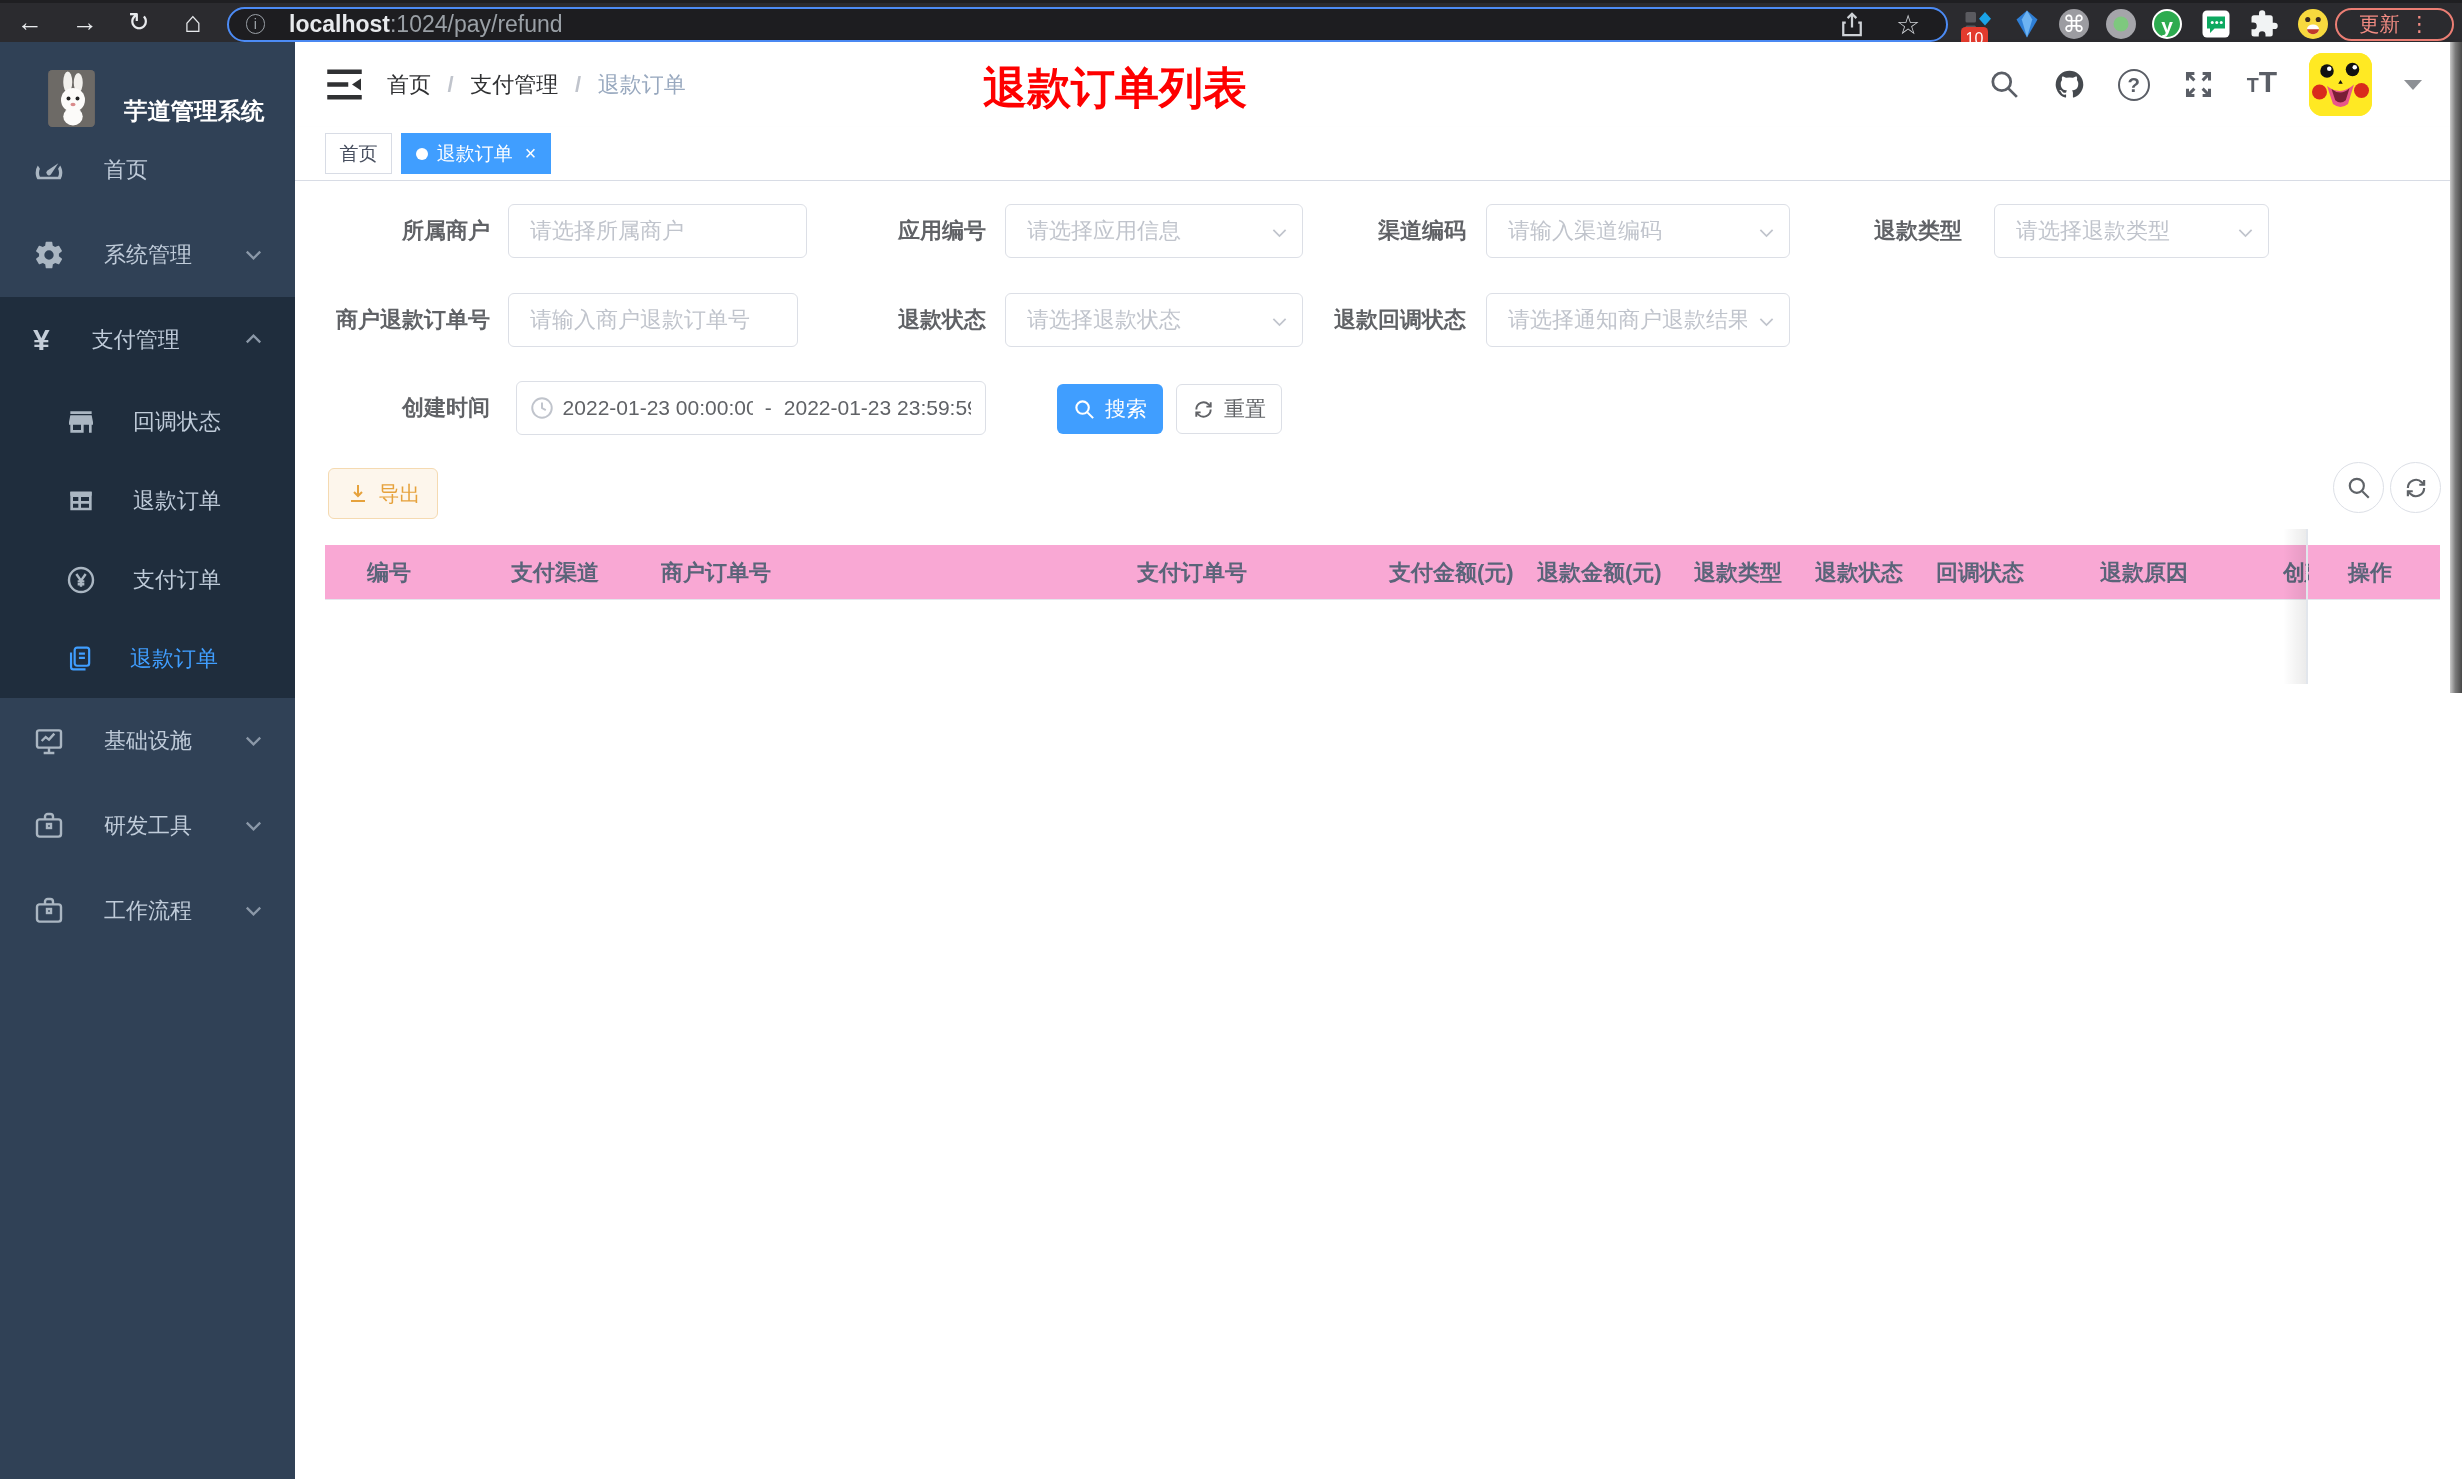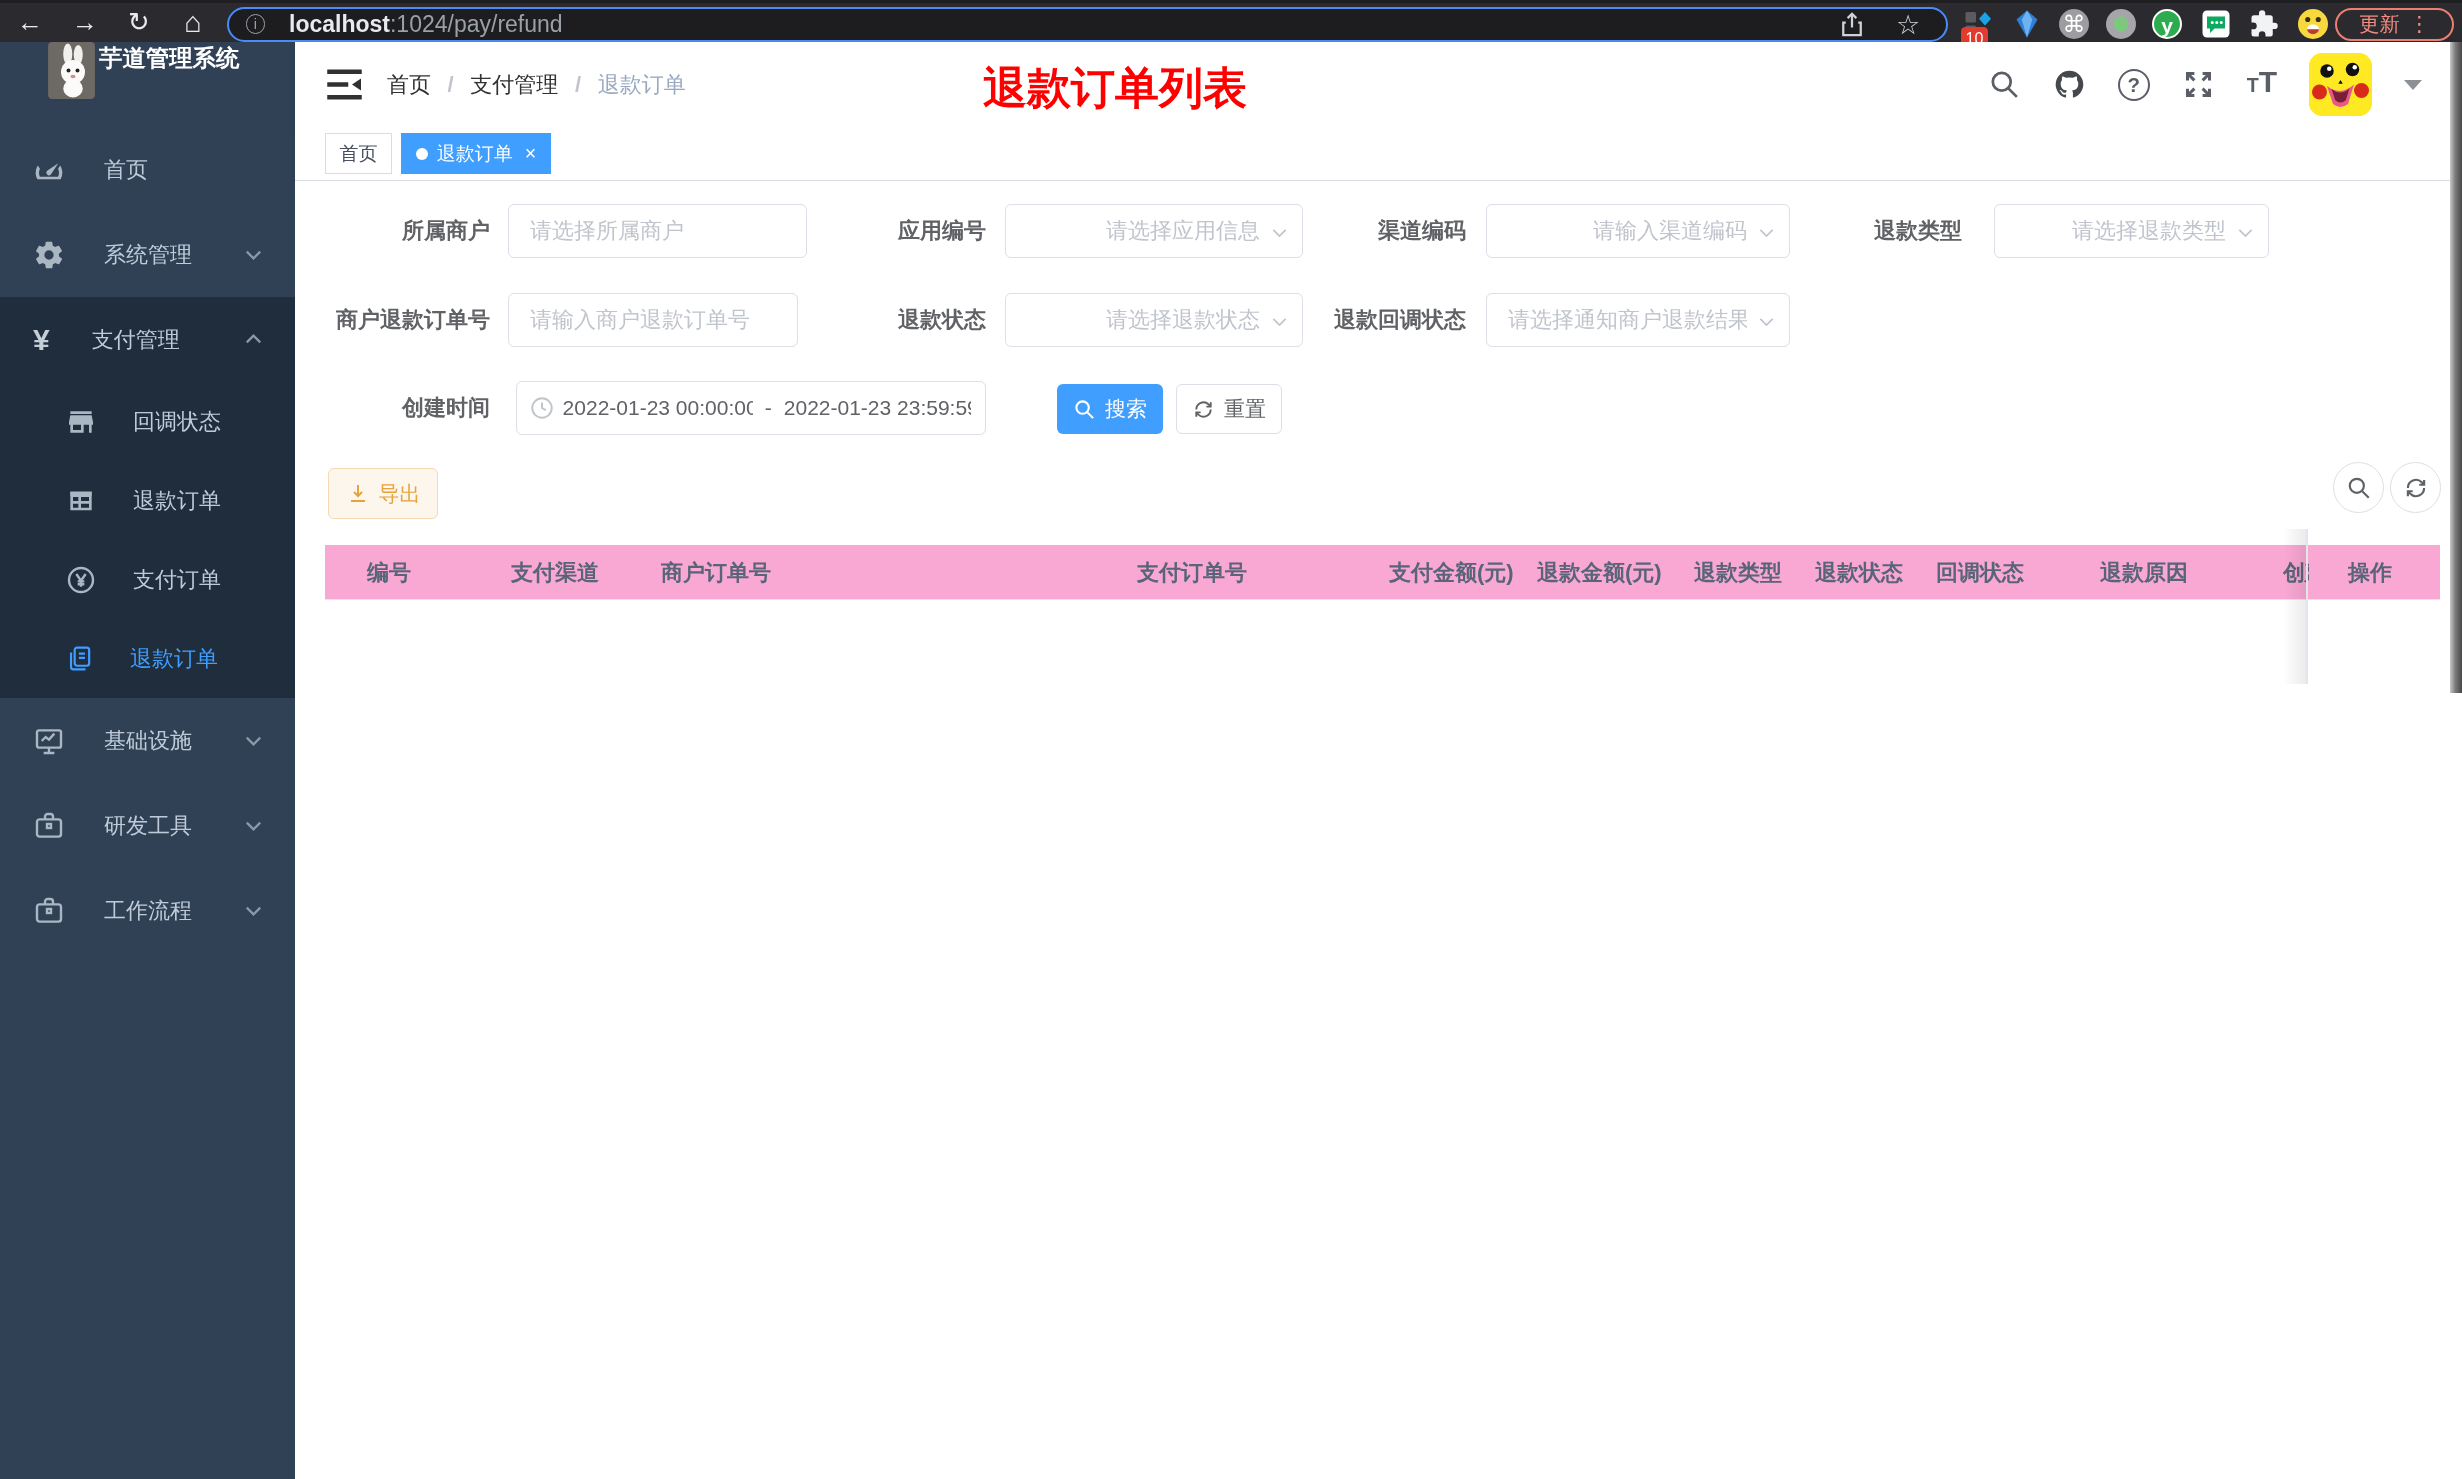--- a/index.html
+++ b/index.html
@@ -17,21 +17,21 @@
   .urltext .rest { color:#9aa0a6; }
   .pill-ic { position:absolute; top:1.5px; width:30px; height:30px; color:#cfd2d6; }
   .ext { position:absolute; top:6px; width:30px; height:30px; }
   .badge { position:absolute; left:-3px; top:18px; min-width:27px; height:23px; background:#e33b2e; color:#fff; font-size:16px; line-height:23px; text-align:center; border-radius:4.5px; padding:0 3px; }
   .circle-ext { border-radius:50%; }
   .update-pill { position:absolute; left:2335px; top:4.5px; width:119px; height:33px; border:2.3px solid #ec7e74; border-radius:18px; color:#f28b82; font-size:20.4px; display:flex; align-items:center; justify-content:center; gap:9px; cursor:pointer; }
   .vdots { letter-spacing:0; font-size:21px; line-height:7.6px; }
 
   
   .sidebar { position:absolute; left:0; top:42px; width:295px; height:1438px; background:#304156; }
-  .logo-wrap { height:85px; display:flex; align-items:flex-start; padding-left:48px; gap:4px; cursor:pointer; }
+  .logo-wrap { height:85px; display:flex; align-items:flex-end; padding-left:48px; gap:29px; cursor:pointer; }
   .logo-img { width:47px; height:57px; border-radius:4.5px; overflow:hidden; background:#5a5a5e; flex:0 0 auto; }
   .logo-title { color:#fff; font-size:23.4px; font-weight:bold; }
   .menu-item { height:85px; display:flex; align-items:center; padding-left:33px; color:#bfcbd9; font-size:22px; cursor:pointer; position:relative; }
   .menu-item .mi-label { margin-left:39px; }
   .submenu-wrap { background:#1f2d3d; }
   .sub-item { height:79px; display:flex; align-items:center; padding-left:65px; color:#bfcbd9; font-size:22px; cursor:pointer; }
   .sub-item .mi-label { margin-left:36px; }
   .sub-item.active { color:#409eff; }
   .chevron { position:absolute; right:30px; width:23px; height:23px; color:#8b98a8; }
   .micon { width:32px; height:32px; flex:0 0 auto; color:#aab6c2; }
@@ -58,21 +58,21 @@
   .tag { height:41px; display:flex; align-items:center; padding:0 13.6px; border:1.5px solid #d8dce5; background:#fff; color:#495060; font-size:19px; cursor:pointer; gap:9px; }
   .tag.active { background:#409eff; border-color:#409eff; color:#fff; }
   .tag-dot { width:12px; height:12px; border-radius:50%; background:#fff; }
   .tag-close { font-size:19.7px; line-height:19.7px; margin-left:3px; }
 
   
   .content { position:absolute; left:295px; top:181px; width:2168px; height:1298px; background:#fff; }
   .flabel { position:absolute; height:54px; line-height:54px; text-align:right; font-size:22px; font-weight:bold; color:#606266; }
   .finput { position:absolute; height:54px; border:1.5px solid #dcdfe6; border-radius:6px; background:#fff; font-size:22px; color:#606266; padding:0 21px; outline:none; font-family:inherit; }
   .finput::placeholder { color:#c0c4cc; }
-  .fselect { position:absolute; height:54px; border:1.5px solid #dcdfe6; border-radius:6px; background:#fff; display:flex; align-items:center; padding:0 42px 0 21px; cursor:pointer;justify-content:flex-end; }
+  .fselect { position:absolute; height:54px; border:1.5px solid #dcdfe6; border-radius:6px; background:#fff; display:flex; align-items:center; padding:0 42px 0 21px; cursor:pointer; }
   .fselect .ph { font-size:22px; color:#c0c4cc; white-space:nowrap; overflow:hidden; }
   .fselect .schev { position:absolute; right:12px; top:16.6px; width:21px; height:21px; color:#c0c4cc; }
   .daterange { position:absolute; left:221px; top:200px; width:470px; height:54px; border:1.5px solid #dcdfe6; border-radius:6px; background:#fff; display:flex; align-items:center; padding:0 12px; gap:7.6px; cursor:pointer; }
   .drtext { font-size:21px; color:#606266; white-space:nowrap; overflow:hidden; flex:0 0 auto; }
   .drsep { font-size:21px; color:#606266; padding:0 4.5px; }
   .btn { position:absolute; height:50px; border-radius:6px; font-size:21px; display:flex; align-items:center; justify-content:center; gap:9px; cursor:pointer; border:1.5px solid transparent; }
   .btn-search { left:762px; top:203px; width:106px; background:#409eff; color:#fff; }
   .btn-reset { left:881px; top:203px; width:106px; background:#fff; border-color:#dcdfe6; color:#606266; }
   .btn-export { left:33px; top:287px; width:110px; height:51px; background:#fdf6ec; border-color:#f5dab1; color:#e6a23c; }
   .tool-circle { position:absolute; top:281px; width:51px; height:51px; border:1.5px solid #dcdfe6; border-radius:50%; background:#fff; display:flex; align-items:center; justify-content:center; color:#5f6368; cursor:pointer; }

